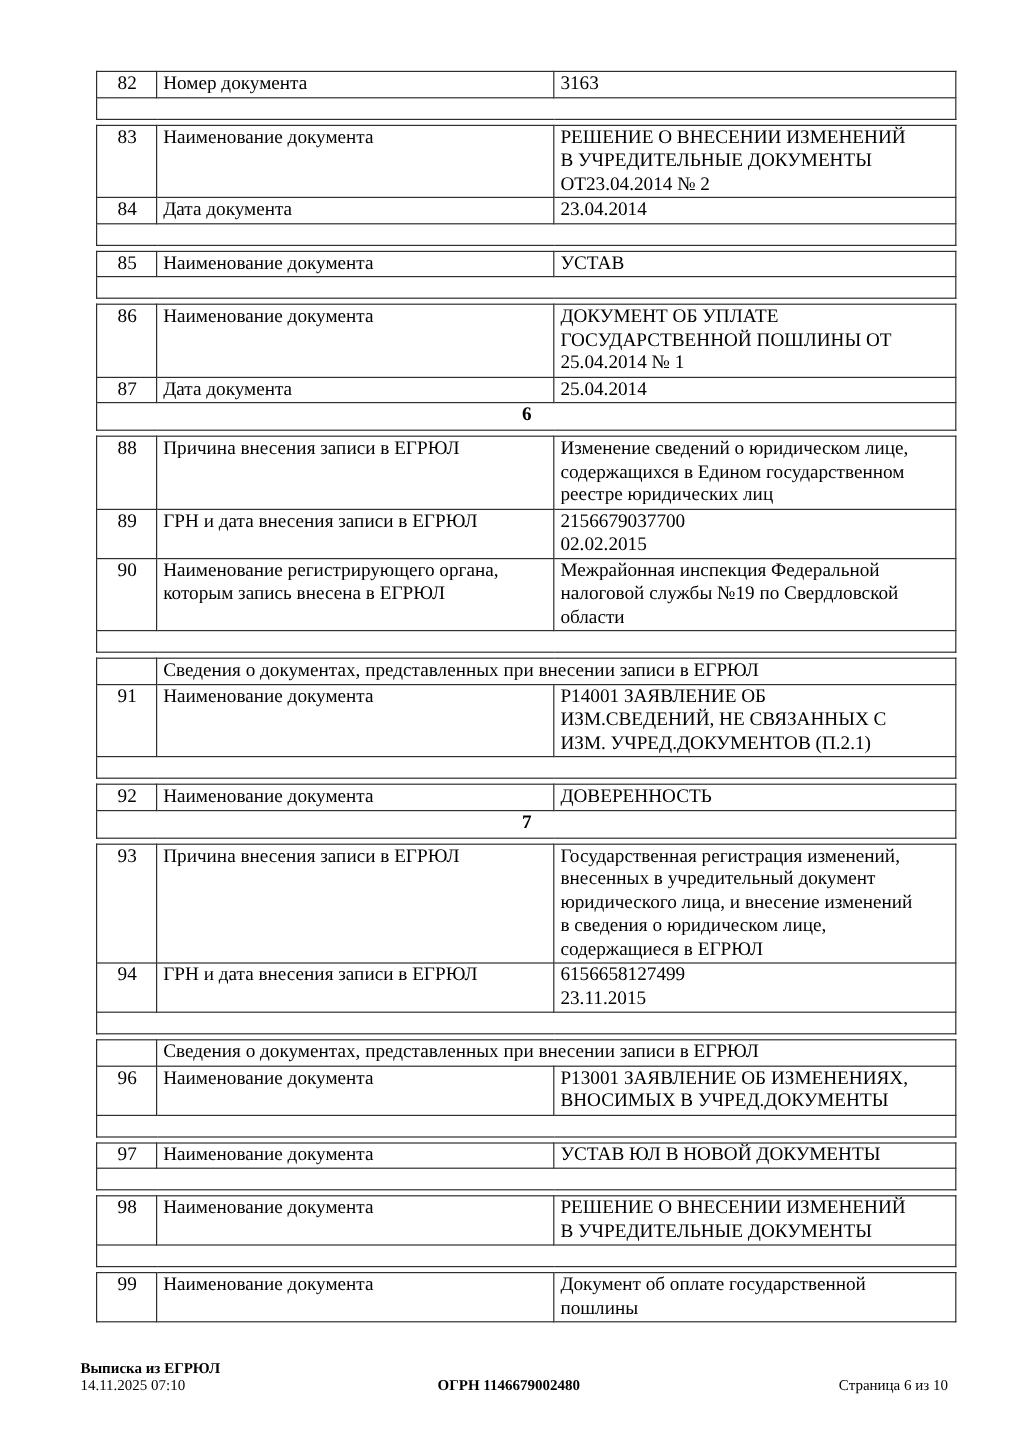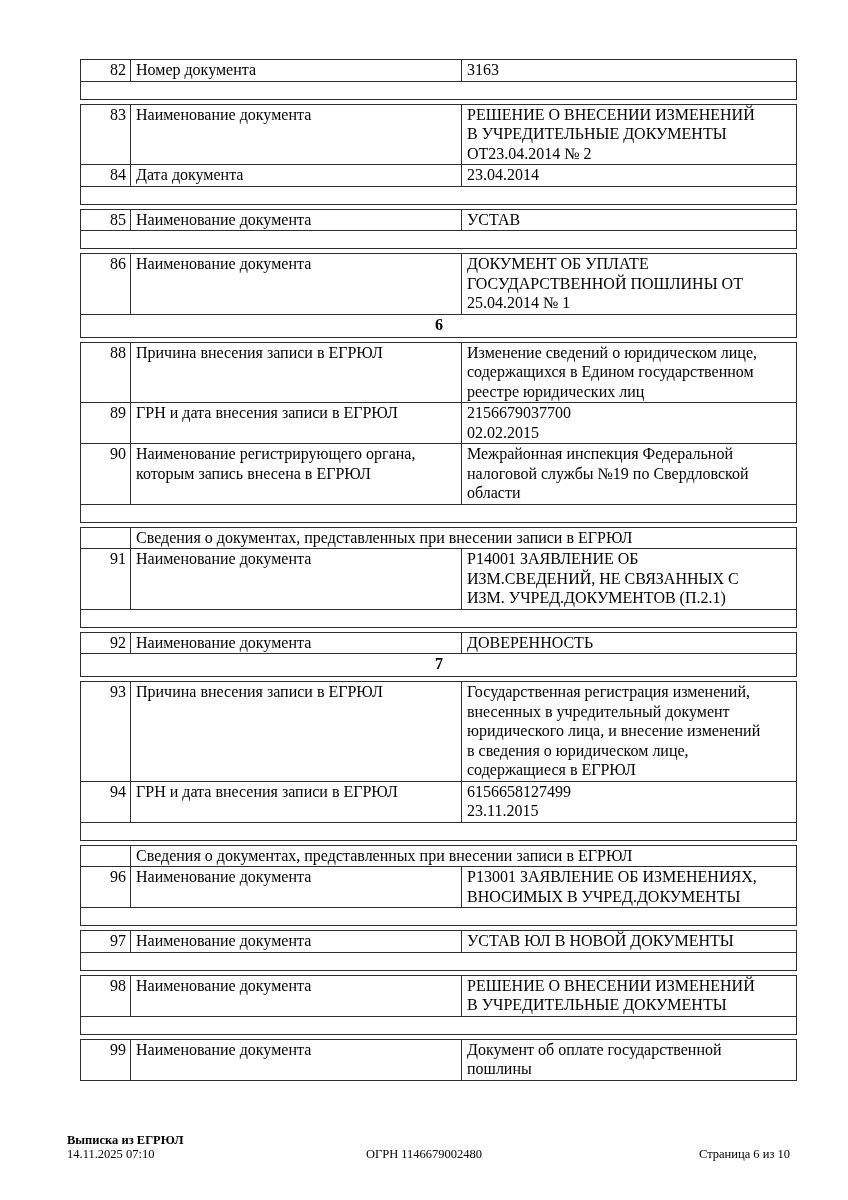--- a/index.html
+++ b/index.html
@@ -30,21 +30,21 @@
   table.block td {
     border: 1px solid #2e2e2e;
     vertical-align: top;
     font-size: 16px;
     line-height: 19.5px;
     white-space: pre-line;
     overflow: hidden;
     padding: 0 4px 1px 5px;
   }
   td.c-num {
-    text-align: right;
+    text-align: center;
     padding: 0 2px 1px 2px;
   }
   tr.r-spacer td {
     height: 17px;
     padding: 0;
   }
   td.c-section {
     text-align: center;
     font-weight: bold;
     font-size: 16.5px;
@@ -67,20 +67,21 @@
     left: 67px;
     top: 0;
   }
   .f-left .l1 { font-weight: bold; }
   .f-center {
     position: absolute;
     left: 0;
     width: 848px;
     text-align: center;
     top: 14px;
+    font-weight: bold;
   }
   .f-right {
     position: absolute;
     right: 58px;
     top: 14px;
   }
 </style>
 </head>
 <body>
 
@@ -153,20 +154,25 @@
         <col style="width:331px">
         <col style="width:335px">
       </colgroup>
     <tbody>
         <tr>
       <td class="c-num">86</td>
       <td class="c-label">Наименование документа</td>
       <td class="c-value">ДОКУМЕНТ ОБ УПЛАТЕ
 ГОСУДАРСТВЕННОЙ ПОШЛИНЫ ОТ
 25.04.2014 № 1</td>
+    </tr>
+    <tr>
+      <td class="c-num">87</td>
+      <td class="c-label">Дата документа</td>
+      <td class="c-value">25.04.2014</td>
     </tr>
     <tr>
           <td colspan="3" class="c-section">6</td>
         </tr>
   </tbody>
     </table>
 
   <table class="block">
     <colgroup>
         <col style="width:50px">

